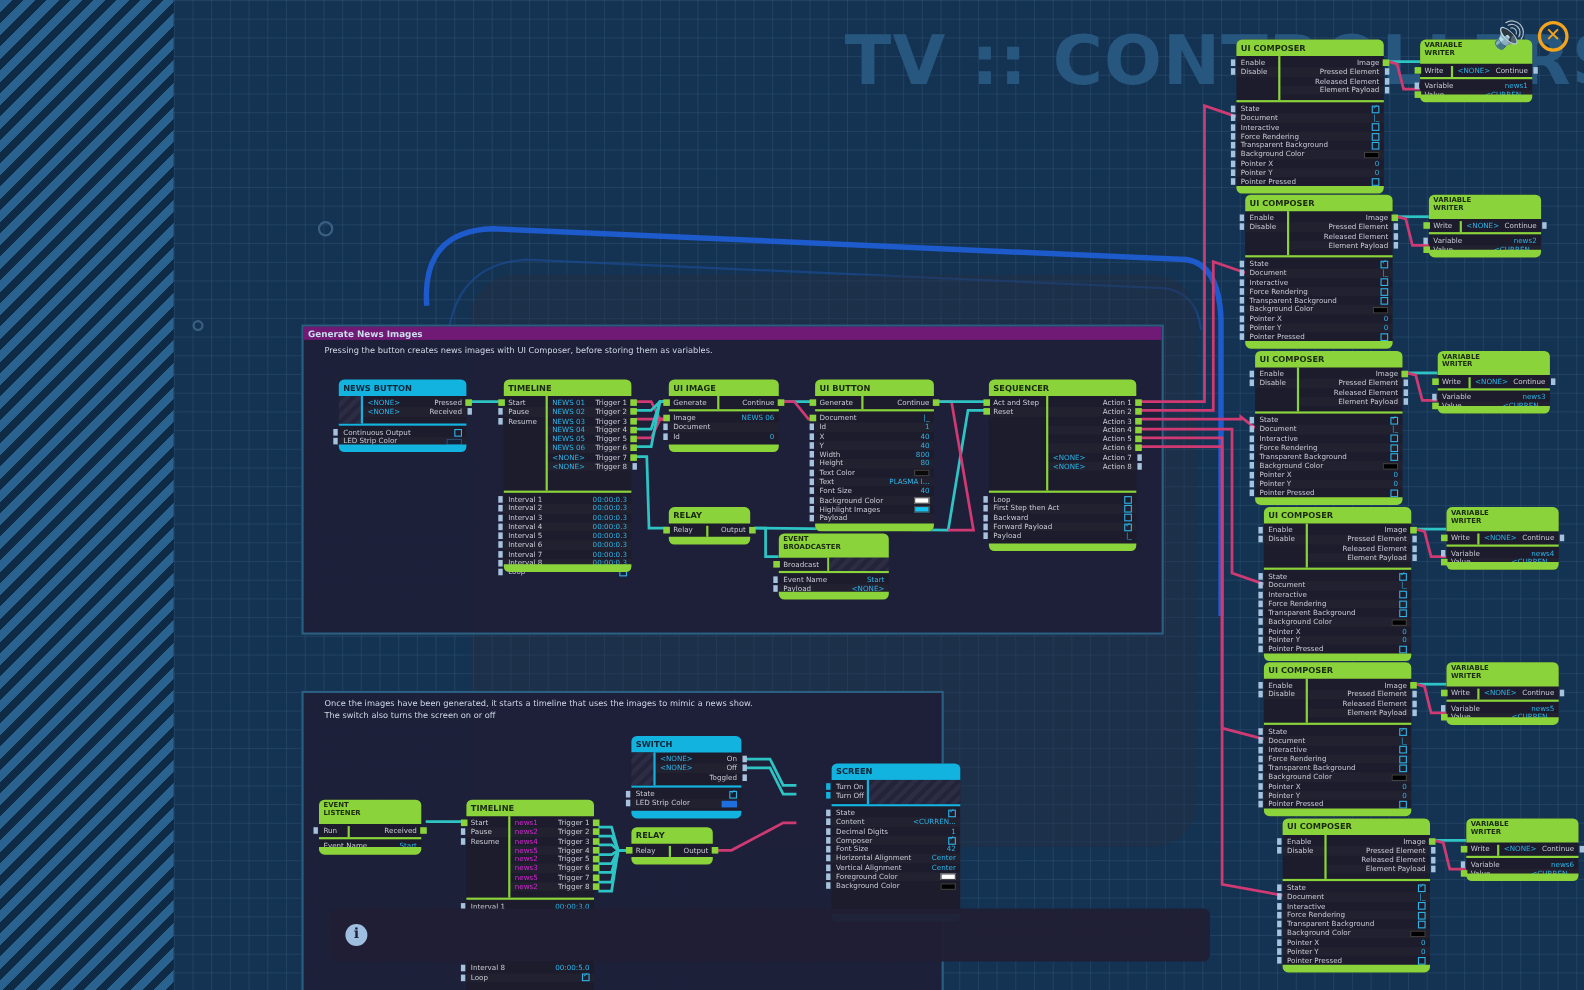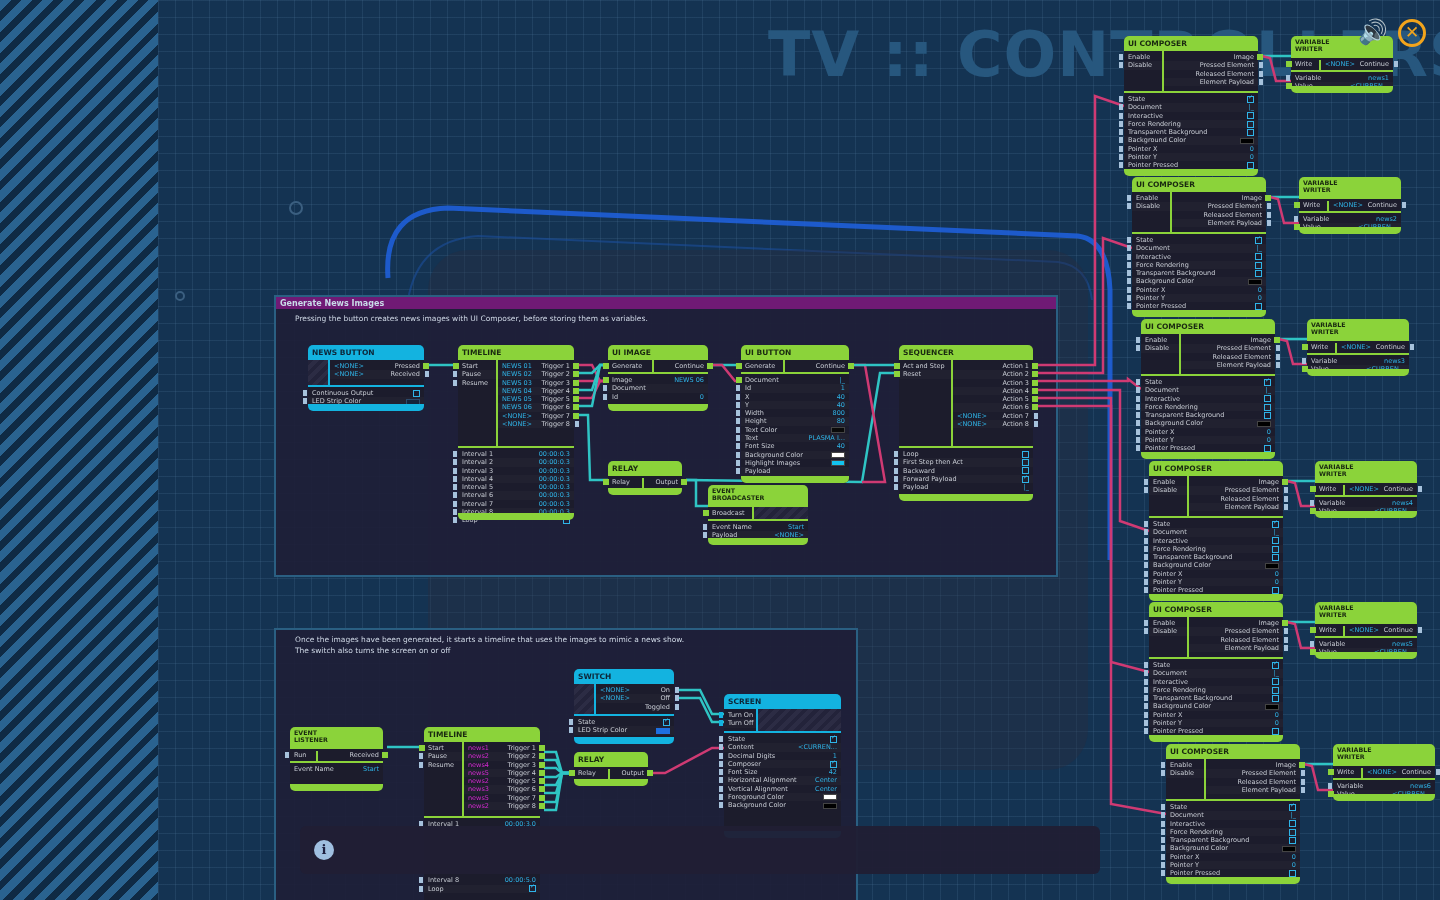--- a/index.html
+++ b/index.html
@@ -627,21 +627,21 @@
         </div>
       </div>
    <div class="sect">
         <div class="row"><i class="pin L"></i><span>Variable</span><span class="r v">news6</span></div>
    <div class="row"><i class="pin L on"></i><span>Value</span><span class="r v">&lt;CURREN...</span></div>
       </div>
    <div class="ft"></div>
     </div>
   </div>
 
-<div class="node g" style="left:290px;top:727px;width:93px;height:64px">
+<div class="node g" style="left:290px;top:727px;width:93px;height:50px">
   <div class="hd two">
       <div>EVENT</div>
       <div>LISTENER</div>
     </div>
   <div class="split" style="height:12px;padding-top:2px">
     <div class="lcol" style="width:28px">
         <div class="row"><i class="pin L"></i><span>Run</span></div>
       </div>
     <div style="flex:1">
         <div class="row">
@@ -710,21 +710,21 @@
     <div style="flex:1">
         <div class="row">
           <span class="r">Output</span>
           <i class="pin R on"></i>
         </div>
       </div>
   </div>
   <div class="ft"></div>
 </div>
 
-<div class="node b" style="left:724px;top:694px;width:117px;height:144px">
+<div class="node b" style="left:756px;top:694px;width:117px;height:144px">
   <div class="hd">SCREEN</div>
   <div class="split" style="height:22px">
     <div class="lcol" style="width:34px;padding-top:2px" id="scr-in">
         <div class="row"><i class="pin L" style="background:#13b3e0"></i><span>Turn On</span></div>
         <div class="row"><i class="pin L" style="background:#13b3e0"></i><span>Turn Off</span></div>
       </div>
     <div class="hatch" style="flex:1"></div>
   </div>
   <div class="sect" id="scr-props">
       <div class="row"><i class="pin L"></i><span>State</span><span class="r"><span class="cb ck"></span></span></div>

